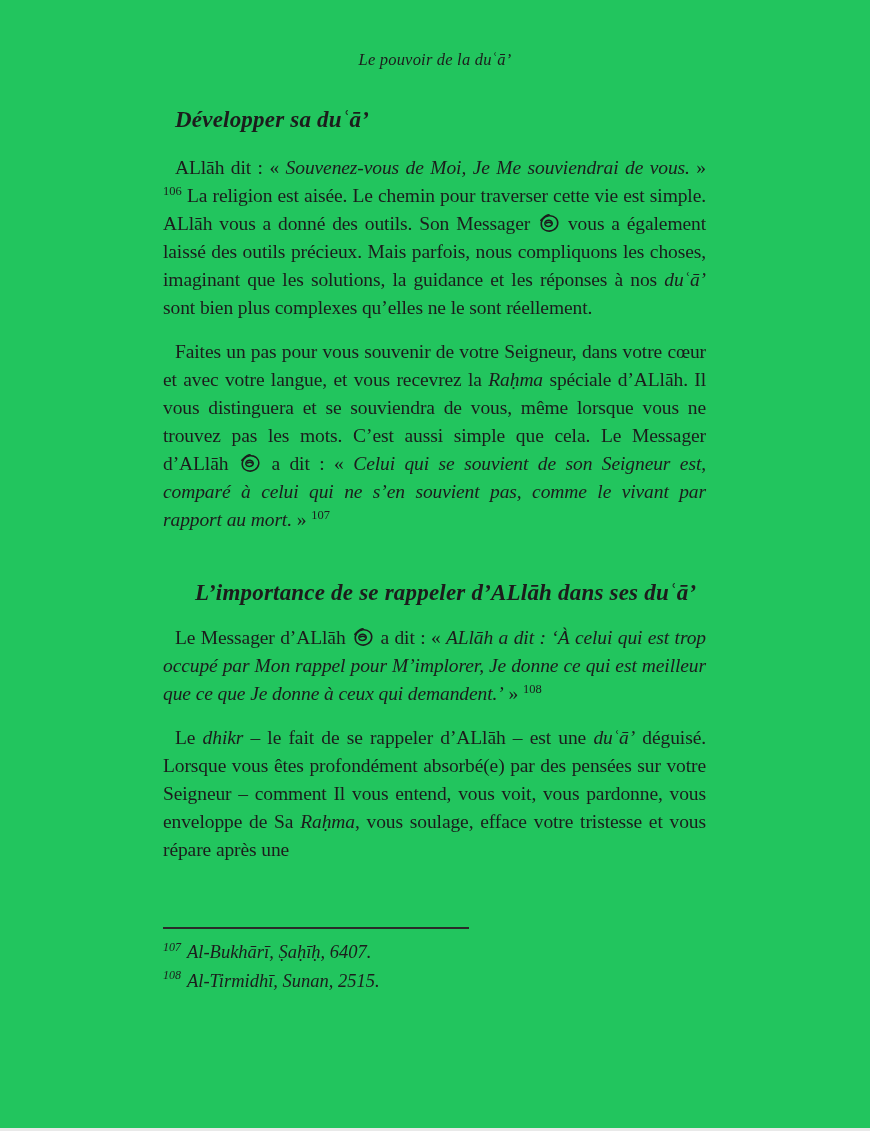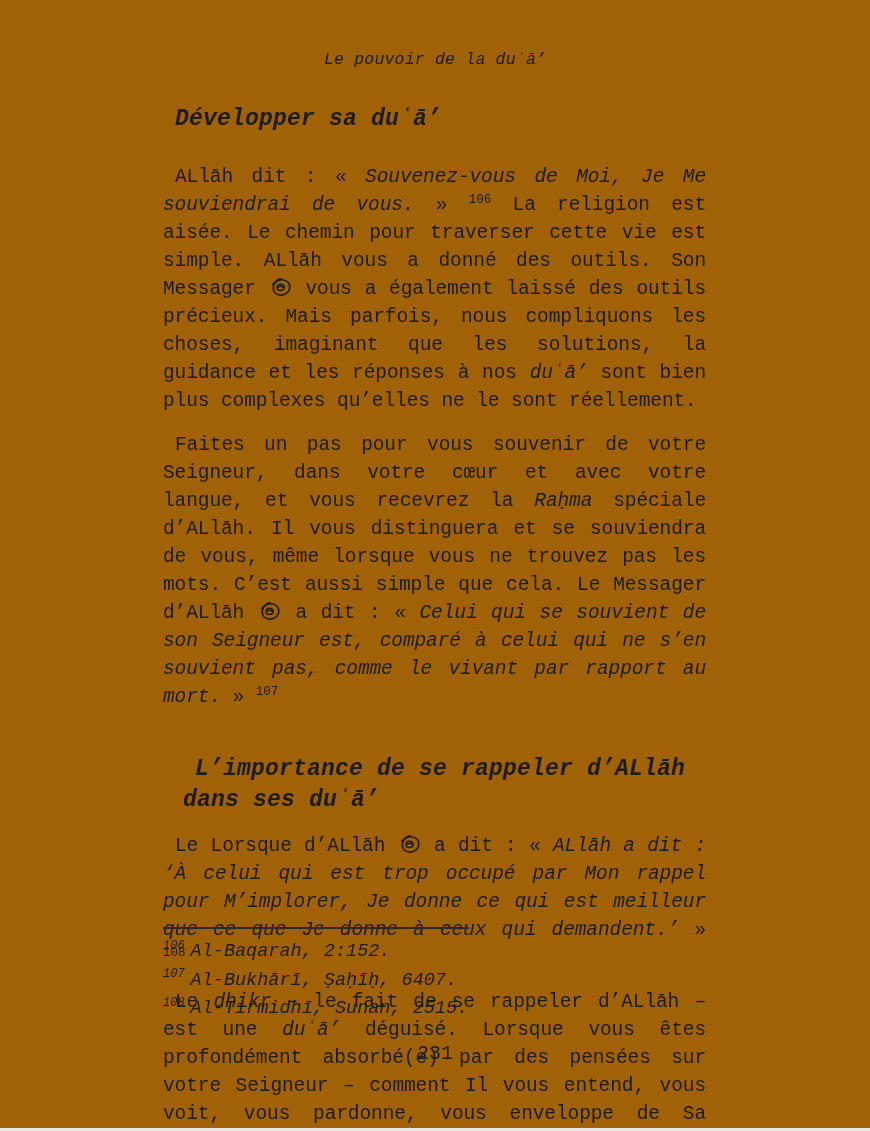--- a/index.html
+++ b/index.html
@@ -1,23 +1,23 @@
 <!DOCTYPE html>
 <html lang="fr"><head>
 <meta charset="utf-8">
 <style>
   html, body { margin: 0; padding: 0; background: #ffffff; }
 
   .page {
     position: relative;
     width: 870px;
     height: 1131px;
-    background: #a16207;
+    background: #22c55e;
     color: #1c1c1c;
-    font-family: Liberation Mono, monospace;
+    font-family: Liberation Serif, serif;
     overflow: hidden;
   }
 
   .running-header {
     position: absolute;
     top: 50px;
     left: 0;
     width: 100%;
     text-align: center;
     font-style: italic;
@@ -34,21 +34,21 @@
 
   .heading {
     font-weight: bold;
     font-style: italic;
     font-size: 23px;
     line-height: 31px;
     text-indent: 12px;
     margin: 0;
     letter-spacing: 0.2px;
   }
-  .heading-1 { margin-bottom: 28px; }
+  .heading-1 { margin-bottom: 19px; }
   .heading-2 { margin-top: 43px; margin-bottom: 14px; margin-left: 20px; }
 
   .body-paragraph {
     font-size: 19.5px;
     line-height: 28px;
     text-align: justify;
     text-indent: 12px;
     margin: 16px 0 11px 0;
     letter-spacing: -0.1px;
   }
@@ -135,46 +135,42 @@
             <g fill="none" stroke="#1c1c1c" stroke-width="1.7" stroke-linecap="round">
               <path d="M4 15 C2 9 6 3.5 12 3 C18 2.5 22.5 7 21.5 12.5 C20.5 18 14.5 21 9.5 19.5 C6 18.5 4.5 17 4 15 Z"></path>
               <path d="M7.5 12.5 C7 9.5 9.5 7.5 12.2 8 C15 8.5 16.5 11 15 13.2 C13.5 15.3 8.3 15.5 7.5 12.5 Z"></path>
               <path d="M9 11 C10.5 10.2 13 10 14.5 11"></path>
               <path d="M3 8 C5.5 6 8 2.2 12 2"></path>
             </g>
           </svg></span><span> a dit : « </span><i>Celui qui se souvient de son Seigneur est, comparé à celui qui ne s’en souvient pas, comme le vivant par rapport au mort.</i><span> » </span><sup class="fn-ref">107</sup></p>
 
     <h2 class="heading heading-2">L’importance de se rappeler d’ALlāh dans ses duʿā’</h2>
 
-    <p class="body-paragraph"><span>Le Lorsque d’ALlāh </span><span class="pbuh"><svg width="22" height="20" viewBox="0 0 24 22" xmlns="http://www.w3.org/2000/svg">
+    <p class="body-paragraph"><span>Le Messager d’ALlāh </span><span class="pbuh"><svg width="22" height="20" viewBox="0 0 24 22" xmlns="http://www.w3.org/2000/svg">
             <g fill="none" stroke="#1c1c1c" stroke-width="1.7" stroke-linecap="round">
               <path d="M4 15 C2 9 6 3.5 12 3 C18 2.5 22.5 7 21.5 12.5 C20.5 18 14.5 21 9.5 19.5 C6 18.5 4.5 17 4 15 Z"></path>
               <path d="M7.5 12.5 C7 9.5 9.5 7.5 12.2 8 C15 8.5 16.5 11 15 13.2 C13.5 15.3 8.3 15.5 7.5 12.5 Z"></path>
               <path d="M9 11 C10.5 10.2 13 10 14.5 11"></path>
               <path d="M3 8 C5.5 6 8 2.2 12 2"></path>
             </g>
           </svg></span><span> a dit : « </span><i>ALlāh a dit : ‘À celui qui est trop occupé par Mon rappel pour M’implorer, Je donne ce qui est meilleur que ce que Je donne à ceux qui demandent.’</i><span> » </span><sup class="fn-ref">108</sup></p>
 
     <p class="body-paragraph"><span>Le </span><i>dhikr</i><span> – le fait de se rappeler d’ALlāh – est une </span><i>duʿā’</i><span> déguisé. Lorsque vous êtes profondément absorbé(e) par des pensées sur votre Seigneur – comment Il vous entend, vous voit, vous pardonne, vous enveloppe de Sa </span><i>Raḥma</i><span>, vous soulage, efface votre tristesse et vous répare après une</span></p>
 
   </div>
 
   <div class="footnotes">
     <div class="fn-rule"></div>
 
-    <div class="footnote">
-      <sup>106</sup><span>Al-Baqarah, 2:152.</span>
-    </div>
 
     <div class="footnote">
       <sup>107</sup><span>Al-Bukhārī, Ṣaḥīḥ, 6407.</span>
     </div>
 
     <div class="footnote">
       <sup>108</sup><span>Al-Tirmidhī, Sunan, 2515.</span>
     </div>
   </div>
 
-  <div class="page-number">231</div>
 
   <div class="page-edge-bottom"></div>
 
 </div>
 
 </body></html>

